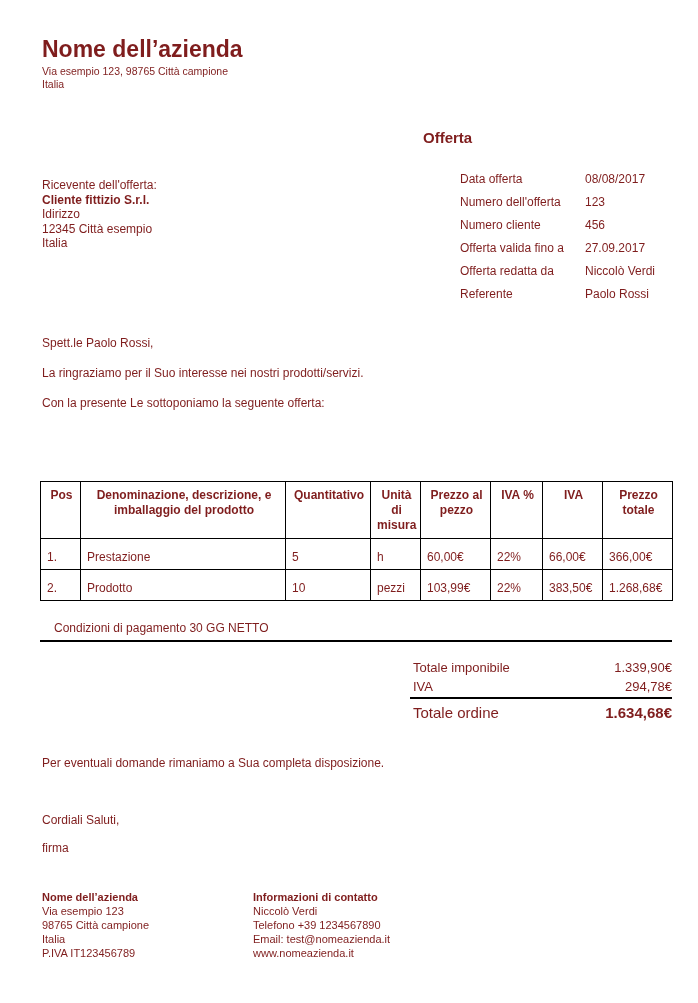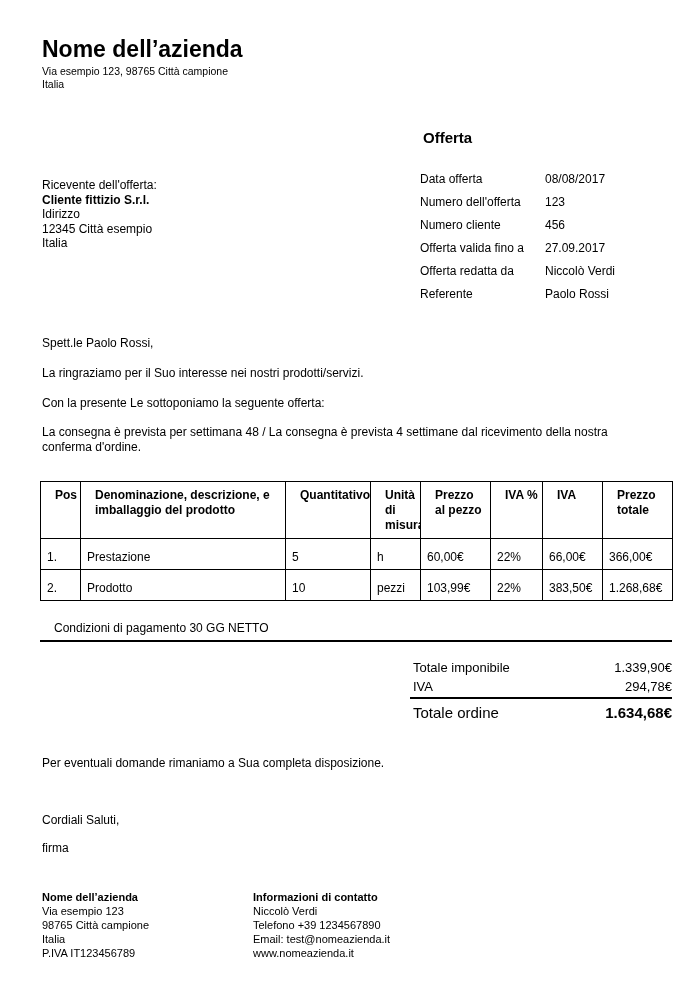--- a/index.html
+++ b/index.html
@@ -1,21 +1,21 @@
 <!DOCTYPE html>
 <html><head>
 <meta charset="utf-8">
 <style>
   html, body { margin: 0; padding: 0; background: #ffffff; }
   .page {
     position: relative;
     width: 698px;
     height: 1003px;
     background: #ffffff;
-    color: #000000;
+    color: #7f1d1d;
     font-family: "Liberation Sans", sans-serif;
     font-size: 12px;
     overflow: hidden;
   }
   .bold { font-weight: bold; }
 
   
   .company-header { position: absolute; left: 42px; top: 36px; }
   .company-name { font-size: 23px; font-weight: bold; line-height: 27px; letter-spacing: 0; }
   .company-sub { font-size: 10.5px; line-height: 13px; margin-top: 2px; }
@@ -23,41 +23,41 @@
 
   
   .offer-title { position: absolute; left: 423px; top: 129px; margin: 0; font-size: 15px; font-weight: bold; line-height: 18px; }
 
   
   .recipient { position: absolute; left: 42px; top: 178px; line-height: 14.5px; }
 
   
   .details { position: absolute; left: 420px; top: 172px; width: 260px; }
   .detail-row { display: flex; height: 23px; align-items: flex-start; }
-  .detail-label { width: 125px; flex: 0 0 125px; }
+  .detail-label { width: 125px; flex: 0 0 125px; margin-left: 40px; }
   .detail-value { flex: 1; }
 
   
   .para { position: absolute; left: 42px; margin: 0; line-height: 15px; width: 625px; }
   .p1 { top: 336px; }
   .p2 { top: 366px; }
   .p3 { top: 396px; }
   .p4 { top: 425px; width: 600px; }
 
   
   .items {
     position: absolute; left: 40px; top: 481px;
     border-collapse: collapse; table-layout: fixed; width: 632px;
     font-size: 12px;
   }
   .items th, .items td { border: 1px solid #000000; overflow: hidden; }
   .items th {
-    text-align: left; vertical-align: top;
+    text-align: center; vertical-align: top;
     font-weight: bold; line-height: 15px;
-    padding: 6px 4px 4px 14px; height: 57px; box-sizing: border-box; margin-top: 19px;
+    padding: 6px 4px 4px 6px; height: 57px; box-sizing: border-box; margin-top: 19px;
   }
   .items td {
     vertical-align: bottom; line-height: 14px;
     padding: 2px 4px 5px 6px; height: 31px; box-sizing: border-box;
   }
 
   
   .payment { position: absolute; left: 42px; top: 609px; margin: 12px; line-height: 15px; }
   .rule-top { position: absolute; left: 40px; top: 640px; width: 632px; height: 2px; background: #000000; }
 
@@ -125,21 +125,20 @@
     </div>
     <div class="detail-row">
       <span class="detail-label">Referente</span>
       <span class="detail-value">Paolo Rossi</span>
     </div>
   </div>
 
   <p class="para p1">Spett.le Paolo Rossi,</p>
   <p class="para p2">La ringraziamo per il Suo interesse nei nostri prodotti/servizi.</p>
   <p class="para p3">Con la presente Le sottoponiamo la seguente offerta:</p>
-  <p class="para p4">La consegna è prevista per settimana 48 / La consegna è prevista 4 settimane dal ricevimento della nostra conferma d'ordine.</p>
 
   <table class="items">
     <colgroup>
       <col style="width:40px">
         <col style="width:205px">
         <col style="width:85px">
         <col style="width:50px">
       <col style="width:70px">
         <col style="width:52px">
         <col style="width:60px">

